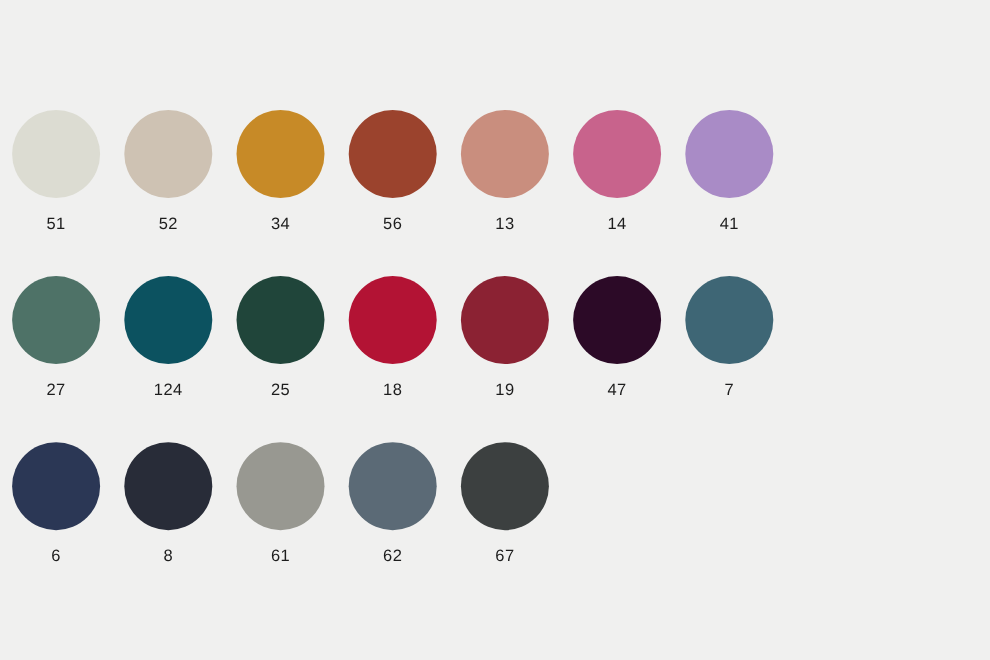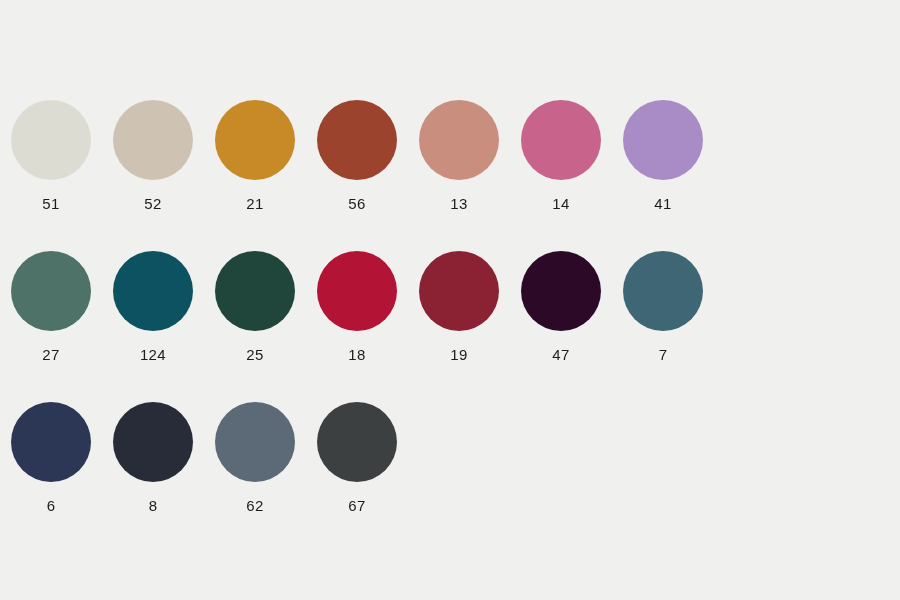--- a/index.html
+++ b/index.html
@@ -66,21 +66,21 @@
     <div class="swatch-cell">
       <span class="swatch-dot" style="background-color: rgb(220, 220, 210);"></span>
       <span class="swatch-label" style="color: rgb(29, 29, 29);">51</span>
     </div>
     <div class="swatch-cell">
       <span class="swatch-dot" style="background-color: rgb(206, 194, 179);"></span>
       <span class="swatch-label" style="color: rgb(29, 29, 29);">52</span>
     </div>
     <div class="swatch-cell">
       <span class="swatch-dot" style="background-color: rgb(199, 138, 39);"></span>
-      <span class="swatch-label" style="color: rgb(29, 29, 29);">21</span>
+      <span class="swatch-label" style="color: rgb(29, 29, 29);">34</span>
     </div>
     <div class="swatch-cell">
       <span class="swatch-dot" style="background-color: rgb(155, 67, 45);"></span>
       <span class="swatch-label" style="color: rgb(29, 29, 29);">56</span>
     </div>
     <div class="swatch-cell">
       <span class="swatch-dot" style="background-color: rgb(201, 142, 126);"></span>
       <span class="swatch-label" style="color: rgb(29, 29, 29);">13</span>
     </div>
     <div class="swatch-cell">
@@ -127,20 +127,24 @@
   <div class="swatch-row">
     <div class="swatch-cell">
       <span class="swatch-dot" style="background-color: rgb(43, 55, 85);"></span>
       <span class="swatch-label" style="color: rgb(29, 29, 29);">6</span>
     </div>
     <div class="swatch-cell">
       <span class="swatch-dot" style="background-color: rgb(40, 44, 56);"></span>
       <span class="swatch-label" style="color: rgb(29, 29, 29);">8</span>
     </div>
     <div class="swatch-cell">
+      <span class="swatch-dot" style="background-color: rgb(152, 152, 145);"></span>
+      <span class="swatch-label" style="color: rgb(29, 29, 29);">61</span>
+    </div>
+    <div class="swatch-cell">
       <span class="swatch-dot" style="background-color: rgb(91, 106, 118);"></span>
       <span class="swatch-label" style="color: rgb(29, 29, 29);">62</span>
     </div>
     <div class="swatch-cell">
       <span class="swatch-dot" style="background-color: rgb(60, 64, 64);"></span>
       <span class="swatch-label" style="color: rgb(29, 29, 29);">67</span>
     </div>
   </div>
 
 </div>

